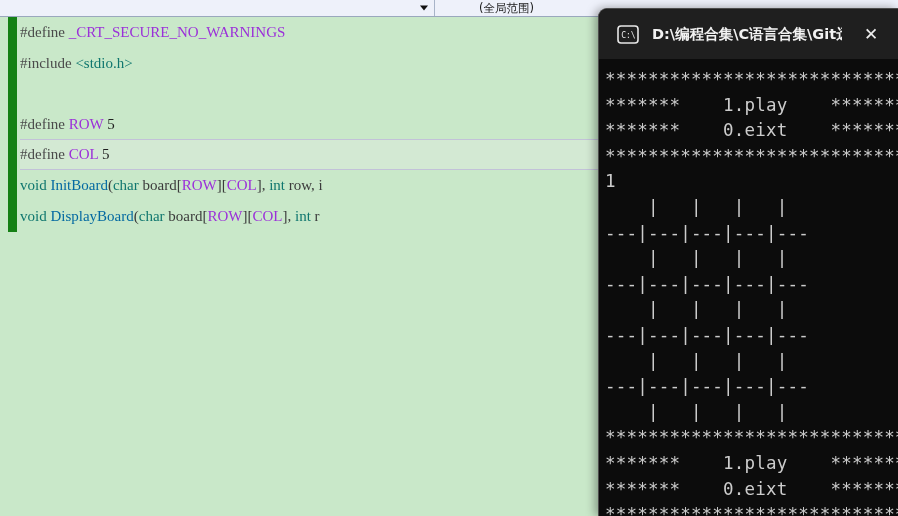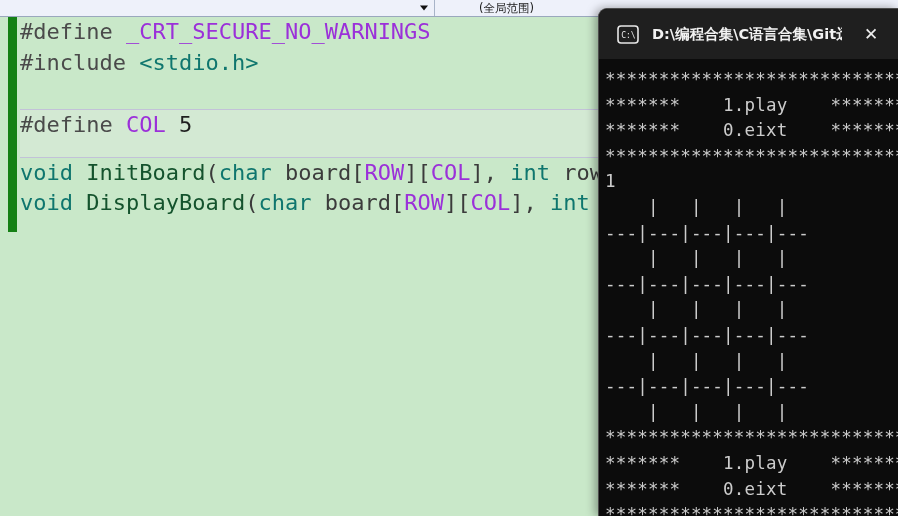--- a/index.html
+++ b/index.html
@@ -82,38 +82,39 @@
   }
   .code-area {
     position: absolute;
     left: 20px;
     top: 0px;
     width: 878px;
   }
   .code-line {
     height: 30.5px;
     line-height: 30.5px;
-    font-size: 22px;
+    font-size: 15px;
     white-space: pre;
     color: #3b3b3b;
     letter-spacing: 0px;
+    font-family: Liberation Serif, serif;
   }
   .code-line.current {
     background: #d3e9d3;
     border-top: 1px solid #c2c2d8;
     border-bottom: 1px solid #c2c2d8;
     box-sizing: border-box;
-    height: 49px;
+    height: 31px;
     line-height: 29px;
   }
   .tok-pre    { color: #4a4a4a; }   
   .tok-macro  { color: #9b30d9; }   
   .tok-str    { color: #0f766e; }   
   .tok-kw     { color: #0f766e; }   
-  .tok-fn     { color: #14532d; }   
+  .tok-fn     { color: #0369a1; }   
   .tok-plain  { color: #3b3b3b; }
   .tok-num    { color: #1f1f1f; }
 
   
   .console-win {
     position: absolute;
     left: 598px;
     top: 8px;
     width: 300px;
     height: 508px;
@@ -194,20 +195,21 @@
       <span class="nav-combo-text">(全局范围)</span>
     </div>
   </div>
 
   <div class="editor">
     <div class="change-bar"></div>
     <div class="code-area" id="code-area">
         <div class="code-line"><span class="tok-pre">#define </span><span class="tok-macro">_CRT_SECURE_NO_WARNINGS</span></div>
         <div class="code-line"><span class="tok-pre">#include </span><span class="tok-str">&lt;stdio.h&gt;</span></div>
         <div class="code-line"><span class="tok-plain"> </span></div>
+        <div class="code-line"><span class="tok-pre">#define </span><span class="tok-macro">ROW</span><span class="tok-num"> 5</span></div>
         <div class="code-line current"><span class="tok-pre">#define </span><span class="tok-macro">COL</span><span class="tok-num"> 5</span></div>
         <div class="code-line"><span class="tok-kw">void </span><span class="tok-fn">InitBoard</span><span class="tok-plain">(</span><span class="tok-kw">char</span><span class="tok-plain"> board</span><span class="tok-plain">[</span><span class="tok-macro">ROW</span><span class="tok-plain">][</span><span class="tok-macro">COL</span><span class="tok-plain">], </span><span class="tok-kw">int</span><span class="tok-plain"> row, i</span></div>
         <div class="code-line"><span class="tok-kw">void </span><span class="tok-fn">DisplayBoard</span><span class="tok-plain">(</span><span class="tok-kw">char</span><span class="tok-plain"> board</span><span class="tok-plain">[</span><span class="tok-macro">ROW</span><span class="tok-plain">][</span><span class="tok-macro">COL</span><span class="tok-plain">], </span><span class="tok-kw">int</span><span class="tok-plain"> r</span></div>
       </div>
   </div>
 
   <div class="console-win">
     <div class="console-titlebar">
       <svg class="cmd-icon" viewBox="0 0 22 19">
         <rect x="1" y="1" width="20" height="17" rx="3" ry="3" fill="none" stroke="#e8e8e8" stroke-width="1.6"></rect>

